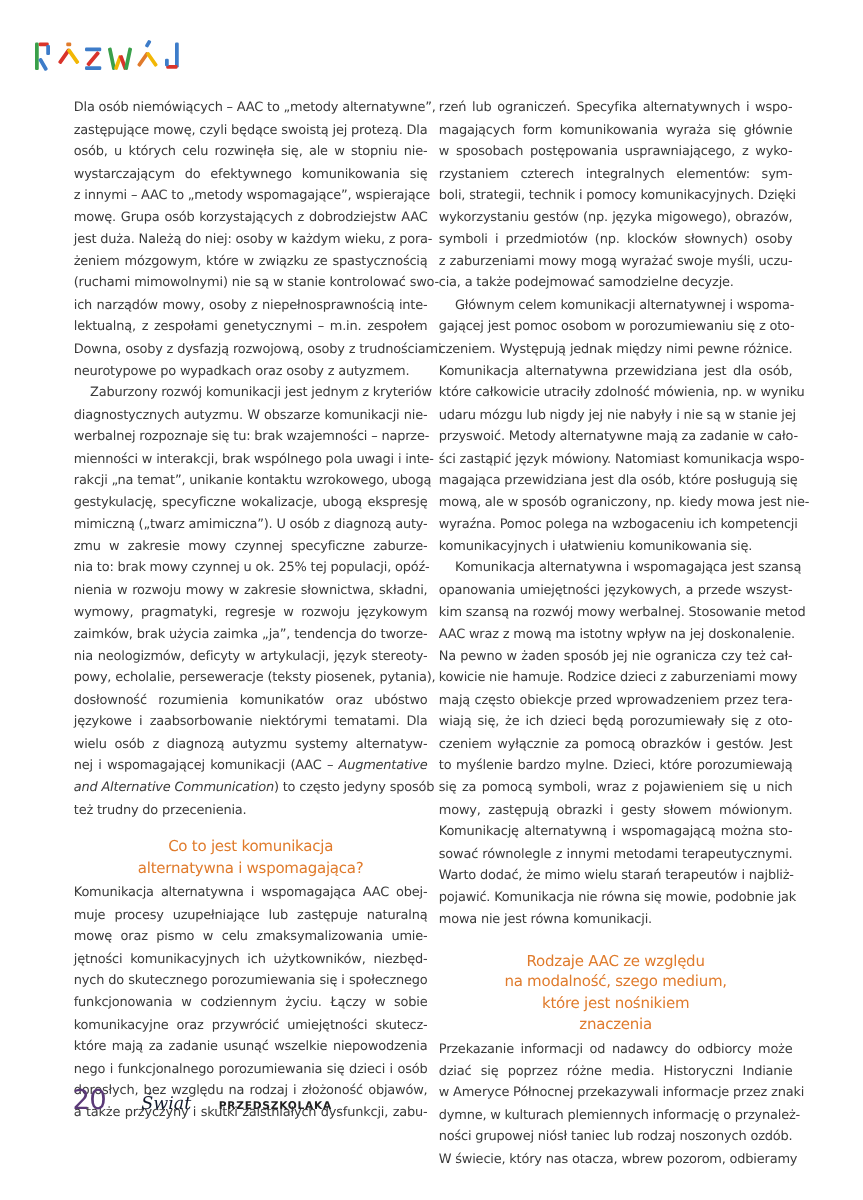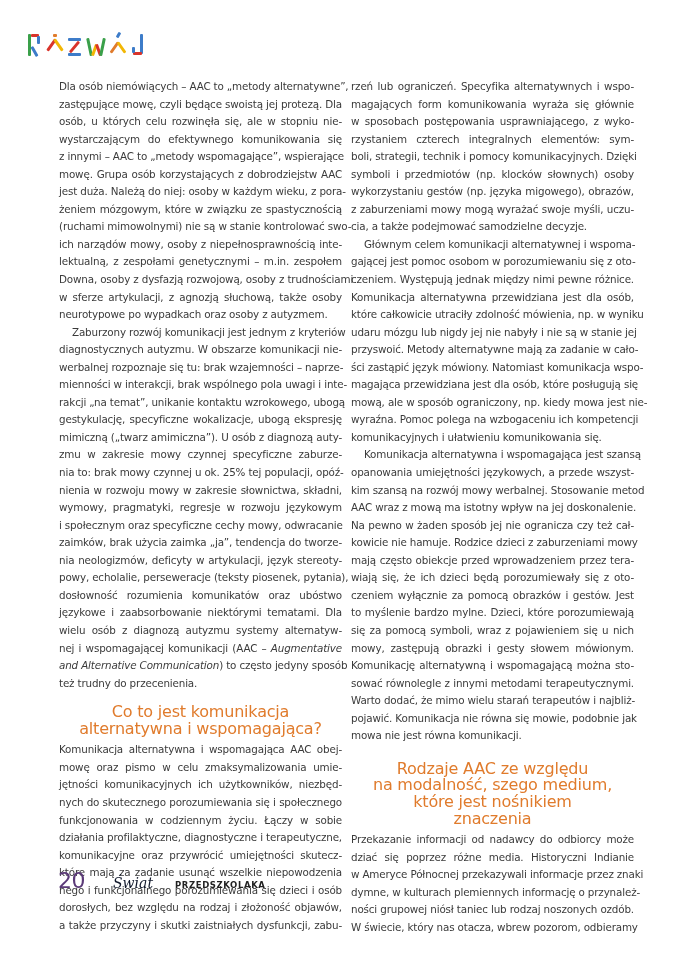--- a/index.html
+++ b/index.html
@@ -9,21 +9,21 @@
   .logo .ltr { width:14px; height:22px; position:relative; }
   .logo .bar { position:absolute; border-radius:1px; }
   .col { position:absolute; width:283px; }
   .col.left { left:59px; top:78px; }
   .col.right { left:351px; top:78px; }
   .line { font-size:10.35px; line-height:17.55px; height:17.55px; white-space:nowrap;
           text-align:justify; text-align-last:justify; letter-spacing:-0.15px; }
   .line.last { text-align-last:left; }
   .line.indent { text-indent:13px; }
   .line i { font-style:italic; }
-  .heading { color:#e07b2c; font-family:"DejaVu Sans", sans-serif; font-size:16px;
+  .heading { color:#e07b2c; font-family:"DejaVu Sans", sans-serif; font-size:12px;
              line-height:16.6px; text-align:center; font-weight:normal; letter-spacing:-0.2px; }
   .heading .hl { display:block; }
   .gap { height:10px; }
   .footer { position:absolute; left:58px; top:868px; display:flex; align-items:baseline; gap:28px; }
   .pagenum { font-size:22px; color:#5b3a78; font-family:"DejaVu Sans", sans-serif; letter-spacing:-0.5px; }
   .mag-script { font-family:"DejaVu Serif", serif; font-style:italic; font-size:14px; color:#0f172a; }
   .mag-name { font-size:8.5px; font-weight:bold; letter-spacing:0.6px; color:#222; margin-left:-6px; }
 </style>
 </head>
 <body>
@@ -76,36 +76,34 @@
       <div class="line">osób, u których celu rozwinęła się, ale w stopniu nie-</div>
       <div class="line">wystarczającym do efektywnego komunikowania się</div>
       <div class="line">z innymi – AAC to „metody wspomagające”, wspierające</div>
       <div class="line">mowę. Grupa osób korzystających z dobrodziejstw AAC</div>
       <div class="line">jest duża. Należą do niej: osoby w każdym wieku, z pora-</div>
       <div class="line">żeniem mózgowym, które w związku ze spastycznością</div>
       <div class="line">(ruchami mimowolnymi) nie są w stanie kontrolować swo-</div>
       <div class="line">ich narządów mowy, osoby z niepełnosprawnością inte-</div>
       <div class="line">lektualną, z zespołami genetycznymi – m.in. zespołem</div>
       <div class="line">Downa, osoby z dysfazją rozwojową, osoby z trudnościami</div>
-      <div class="line">w sferze artykulacji, z agnozją słuchową, także osoby</div>
       <div class="line last">neurotypowe po wypadkach oraz osoby z autyzmem.</div>
     </div>
   <div id="l-p2">
       <div class="line indent">Zaburzony rozwój komunikacji jest jednym z kryteriów</div>
       <div class="line">diagnostycznych autyzmu. W obszarze komunikacji nie-</div>
       <div class="line">werbalnej rozpoznaje się tu: brak wzajemności – naprze-</div>
       <div class="line">mienności w interakcji, brak wspólnego pola uwagi i inte-</div>
       <div class="line">rakcji „na temat”, unikanie kontaktu wzrokowego, ubogą</div>
       <div class="line">gestykulację, specyficzne wokalizacje, ubogą ekspresję</div>
       <div class="line">mimiczną („twarz amimiczna”). U osób z diagnozą auty-</div>
       <div class="line">zmu w zakresie mowy czynnej specyficzne zaburze-</div>
       <div class="line">nia to: brak mowy czynnej u ok. 25% tej populacji, opóź-</div>
       <div class="line">nienia w rozwoju mowy w zakresie słownictwa, składni,</div>
       <div class="line">wymowy, pragmatyki, regresje w rozwoju językowym</div>
-      <div class="line">i społecznym oraz specyficzne cechy mowy, odwracanie</div>
       <div class="line">zaimków, brak użycia zaimka „ja”, tendencja do tworze-</div>
       <div class="line">nia neologizmów, deficyty w artykulacji, język stereoty-</div>
       <div class="line">powy, echolalie, perseweracje (teksty piosenek, pytania),</div>
       <div class="line">dosłowność rozumienia komunikatów oraz ubóstwo</div>
       <div class="line">językowe i zaabsorbowanie niektórymi tematami. Dla</div>
       <div class="line">wielu osób z diagnozą autyzmu systemy alternatyw-</div>
     </div>
   <div class="line">
     <span>nej i wspomagającej komunikacji (AAC – </span><i>Augmentative</i>
   </div>
@@ -116,42 +114,42 @@
       <div class="line last">też trudny do przecenienia.</div>
     </div>
   <div class="gap" style="height:12px"></div>
   <div class="heading">
     <span class="hl">Co to jest komunikacja</span>
     <span class="hl">alternatywna i wspomagająca?</span>
   </div>
   <div style="height:4px"></div>
   <div id="l-p3">
       <div class="line">Komunikacja alternatywna i wspomagająca AAC obej-</div>
+      <div class="line">muje procesy uzupełniające lub zastępuje naturalną</div>
       <div class="line">mowę oraz pismo w celu zmaksymalizowania umie-</div>
       <div class="line">jętności komunikacyjnych ich użytkowników, niezbęd-</div>
       <div class="line">nych do skutecznego porozumiewania się i społecznego</div>
       <div class="line">funkcjonowania w codziennym życiu. Łączy w sobie</div>
-      <div class="line">działania profilaktyczne, diagnostyczne i terapeutyczne,</div>
       <div class="line">komunikacyjne oraz przywrócić umiejętności skutecz-</div>
       <div class="line">które mają za zadanie usunąć wszelkie niepowodzenia</div>
       <div class="line">nego i funkcjonalnego porozumiewania się dzieci i osób</div>
       <div class="line">dorosłych, bez względu na rodzaj i złożoność objawów,</div>
       <div class="line">a także przyczyny i skutki zaistniałych dysfunkcji, zabu-</div>
     </div>
 </div>
 
 <div class="col right">
   <div id="r-p1">
       <div class="line">rzeń lub ograniczeń. Specyfika alternatywnych i wspo-</div>
       <div class="line">magających form komunikowania wyraża się głównie</div>
       <div class="line">w sposobach postępowania usprawniającego, z wyko-</div>
       <div class="line">rzystaniem czterech integralnych elementów: sym-</div>
       <div class="line">boli, strategii, technik i pomocy komunikacyjnych. Dzięki</div>
+      <div class="line">wykorzystaniu gestów (np. języka migowego), obrazów,</div>
       <div class="line">symboli i przedmiotów (np. klocków słownych) osoby</div>
-      <div class="line">wykorzystaniu gestów (np. języka migowego), obrazów,</div>
       <div class="line">z zaburzeniami mowy mogą wyrażać swoje myśli, uczu-</div>
       <div class="line last">cia, a także podejmować samodzielne decyzje.</div>
     </div>
   <div id="r-p2">
       <div class="line indent">Głównym celem komunikacji alternatywnej i wspoma-</div>
       <div class="line">gającej jest pomoc osobom w porozumiewaniu się z oto-</div>
       <div class="line">czeniem. Występują jednak między nimi pewne różnice.</div>
       <div class="line">Komunikacja alternatywna przewidziana jest dla osób,</div>
       <div class="line">które całkowicie utraciły zdolność mówienia, np. w wyniku</div>
       <div class="line">udaru mózgu lub nigdy jej nie nabyły i nie są w stanie jej</div>

